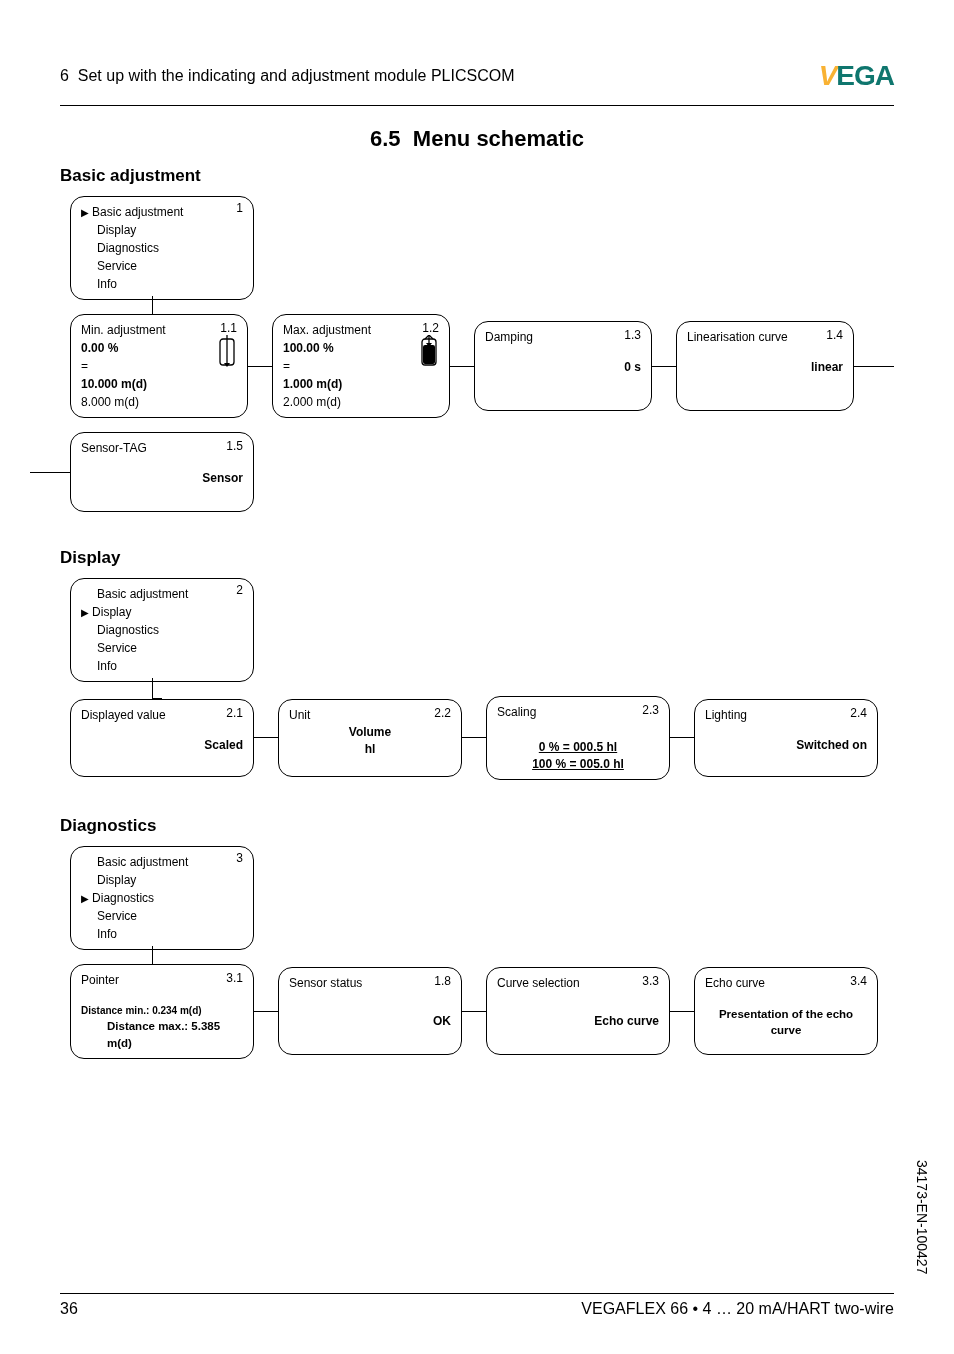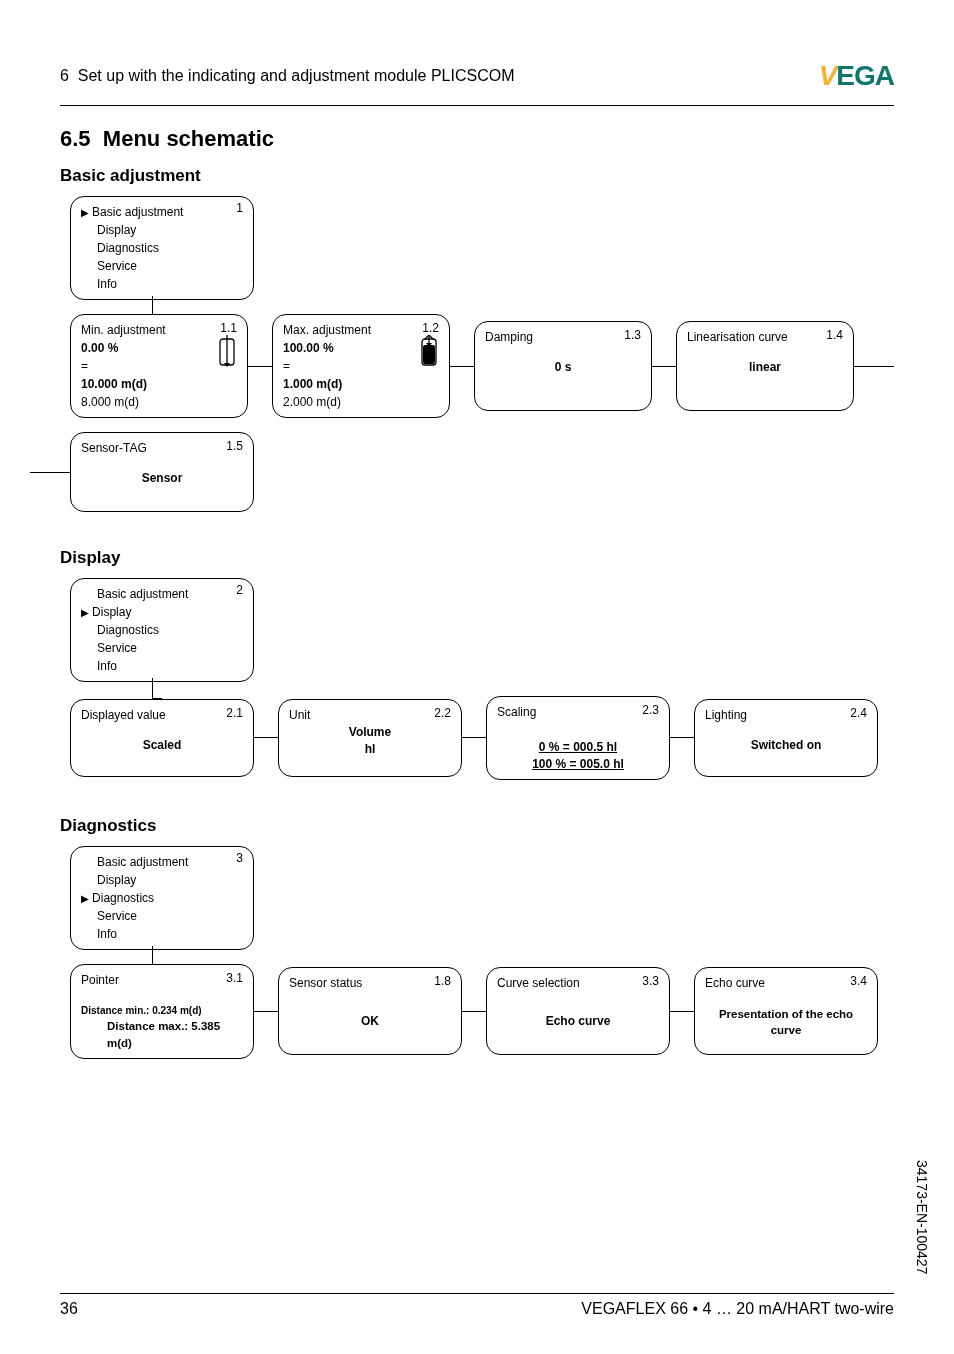--- a/index.html
+++ b/index.html
@@ -32,20 +32,21 @@
     font-style: italic;
     letter-spacing: -2px;
   }
   .logo-rest {
     font-weight: 900;
     font-size: 28px;
     color: #0f766e;
     letter-spacing: -1px;
   }
   .section-title {
+    text-align: center;
     font-size: 22px;
     font-weight: bold;
     margin: 16px 0 14px 0;
   }
   .subsection {
     font-size: 17px;
     font-weight: bold;
     margin-bottom: 10px;
   }
   .group { margin-bottom: 36px; }
@@ -79,21 +80,21 @@
   .marker {
     width: 10px;
     flex-shrink: 0;
   }
   .marker.active::before { content: "▶"; font-size: 10px; }
   .value-box {
     line-height: 1.5;
   }
   .value-box .lbl { }
   .value-box .bold { font-weight: bold; }
-  .value-box .center { text-align: center; margin-top: 12px; font-weight: bold; }
+  .value-box .center { text-align: right; margin-top: 12px; font-weight: bold; }
   .value-box .center2 { text-align: center; line-height: 1.4; }
   .tank-icon {
     position: absolute;
     right: 10px;
     top: 20px;
     width: 20px;
     height: 34px;
   }
   .conn-h {
     width: 24px;

